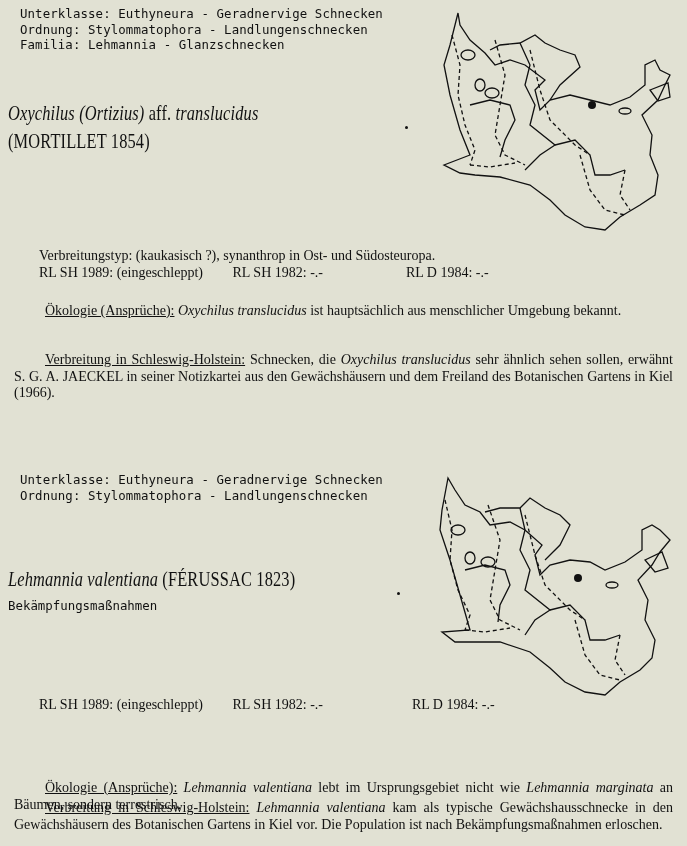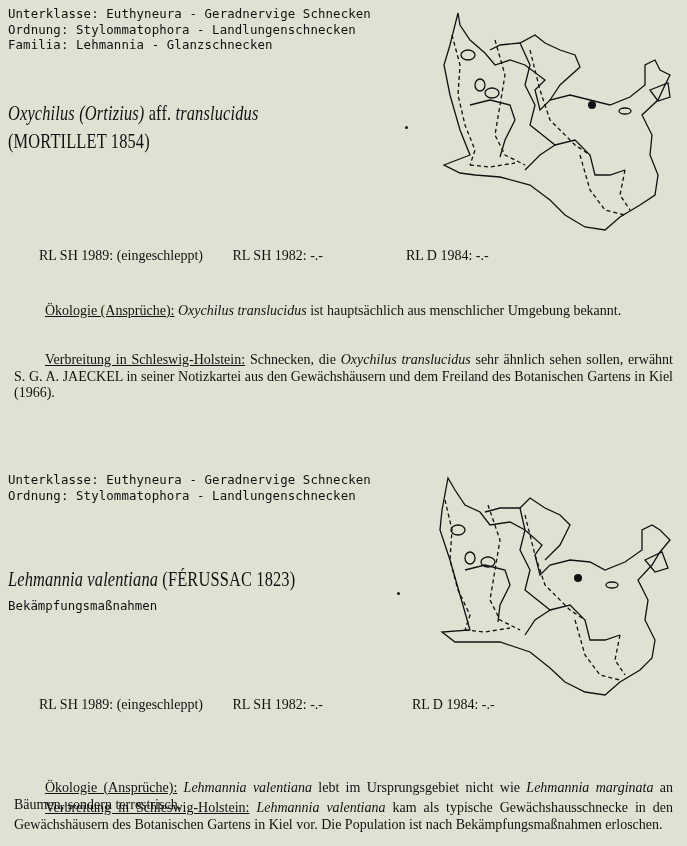--- a/index.html
+++ b/index.html
@@ -3,21 +3,21 @@
 <meta charset="utf-8">
 <style>
   html, body { margin:0; padding:0; }
   body {
     width:687px; height:846px; overflow:hidden;
     background:#e1e1d3; color:#111;
     position:relative;
     font-family:"Liberation Serif", serif;
   }
   .mono { font-family:"DejaVu Sans Mono", "Liberation Mono", monospace; }
-  .tax { position:absolute; left:8px; font-size:12.4px; line-height:15.5px; letter-spacing:0.1px; }
+  .tax { position:absolute; left:20px; font-size:12.4px; line-height:15.5px; letter-spacing:0.1px; }
   .title {
     position:absolute; left:8px;
     font-family:"Liberation Serif", serif;
     font-size:21px; line-height:27px;
     transform:scaleX(0.78); transform-origin:left top;
     letter-spacing:0.2px; white-space:nowrap;
   }
   .title i { font-style:italic; }
   .common { position:absolute; left:8px; font-size:12.4px; }
   .map { position:absolute; }
@@ -63,20 +63,21 @@
       <path d="M65,35 L75,70 L70,100 L65,130 L75,150 L95,160"></path>
       <path d="M100,45 L110,85 L120,115 L145,140 L160,150"></path>
       <path d="M150,150 L160,185 L175,205 L195,210"></path>
       <path d="M195,165 L190,190 L200,205"></path>
       <path d="M40,160 L60,162 L85,158"></path>
     </g>
     <circle cx="162" cy="100" r="4" fill="#111" stroke="none"></circle>
   </svg>
 
   <div class="block" style="top:248px">
+    <div class="row">Verbreitungstyp: (kaukasisch ?), synanthrop in Ost- und Südosteuropa.</div>
     <div class="row rl">
       <span style="width:190px">RL SH 1989: (eingeschleppt)</span>
       <span style="width:170px">RL SH 1982: -.-</span>
       <span>RL D 1984: -.-</span>
     </div>
   </div>
 
   <div class="block" style="top:297px">
     <p class="para">
       <u>Ökologie (Ansprüche):</u>

